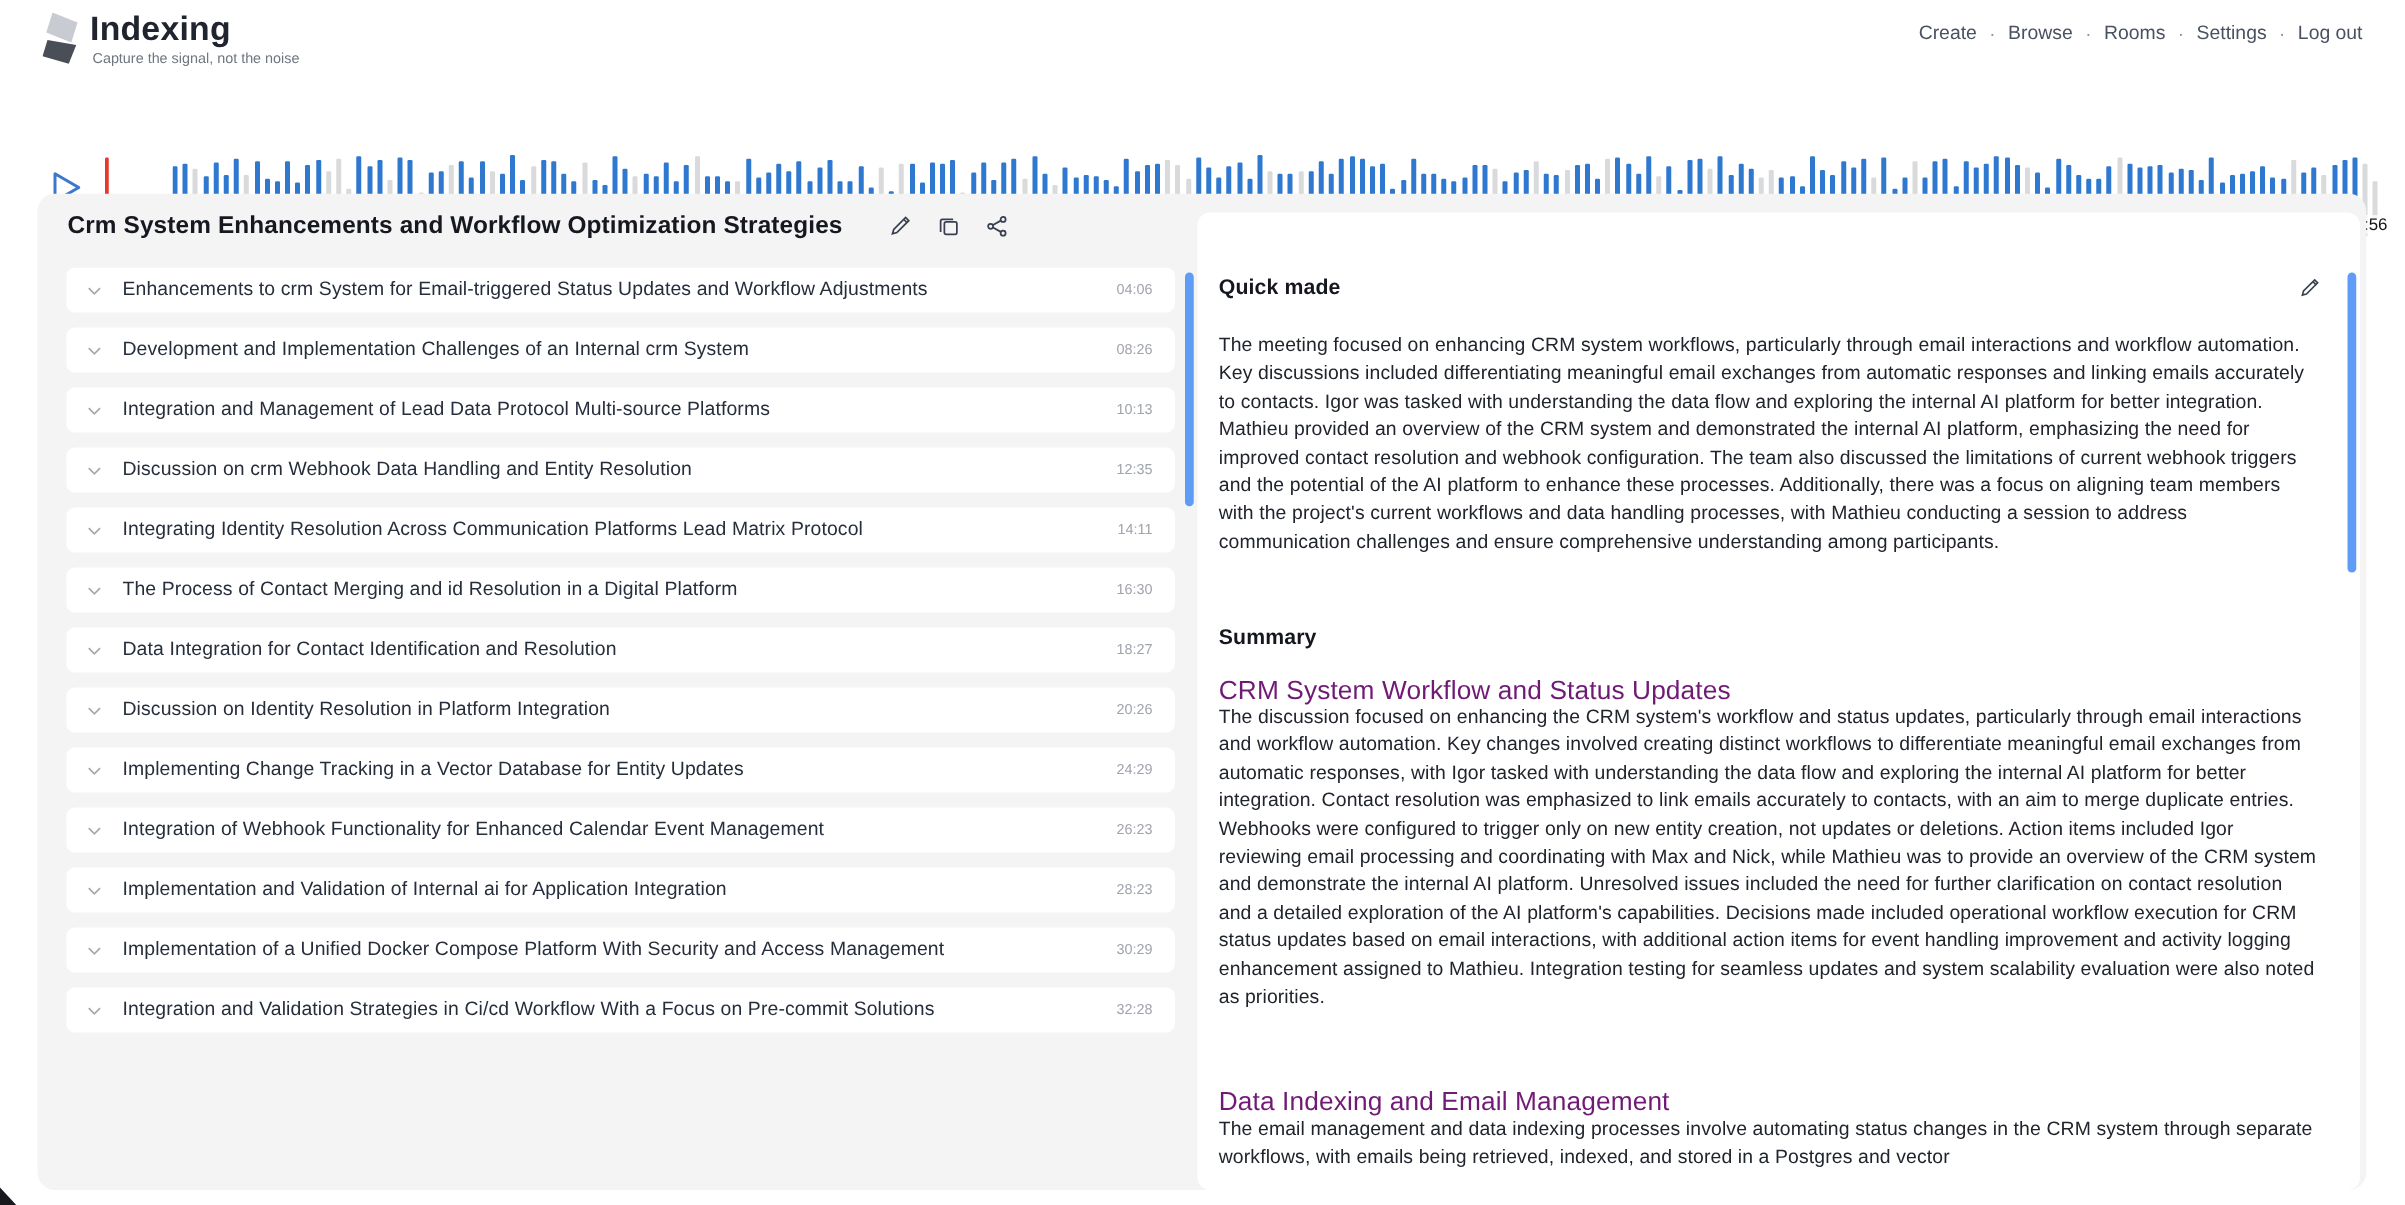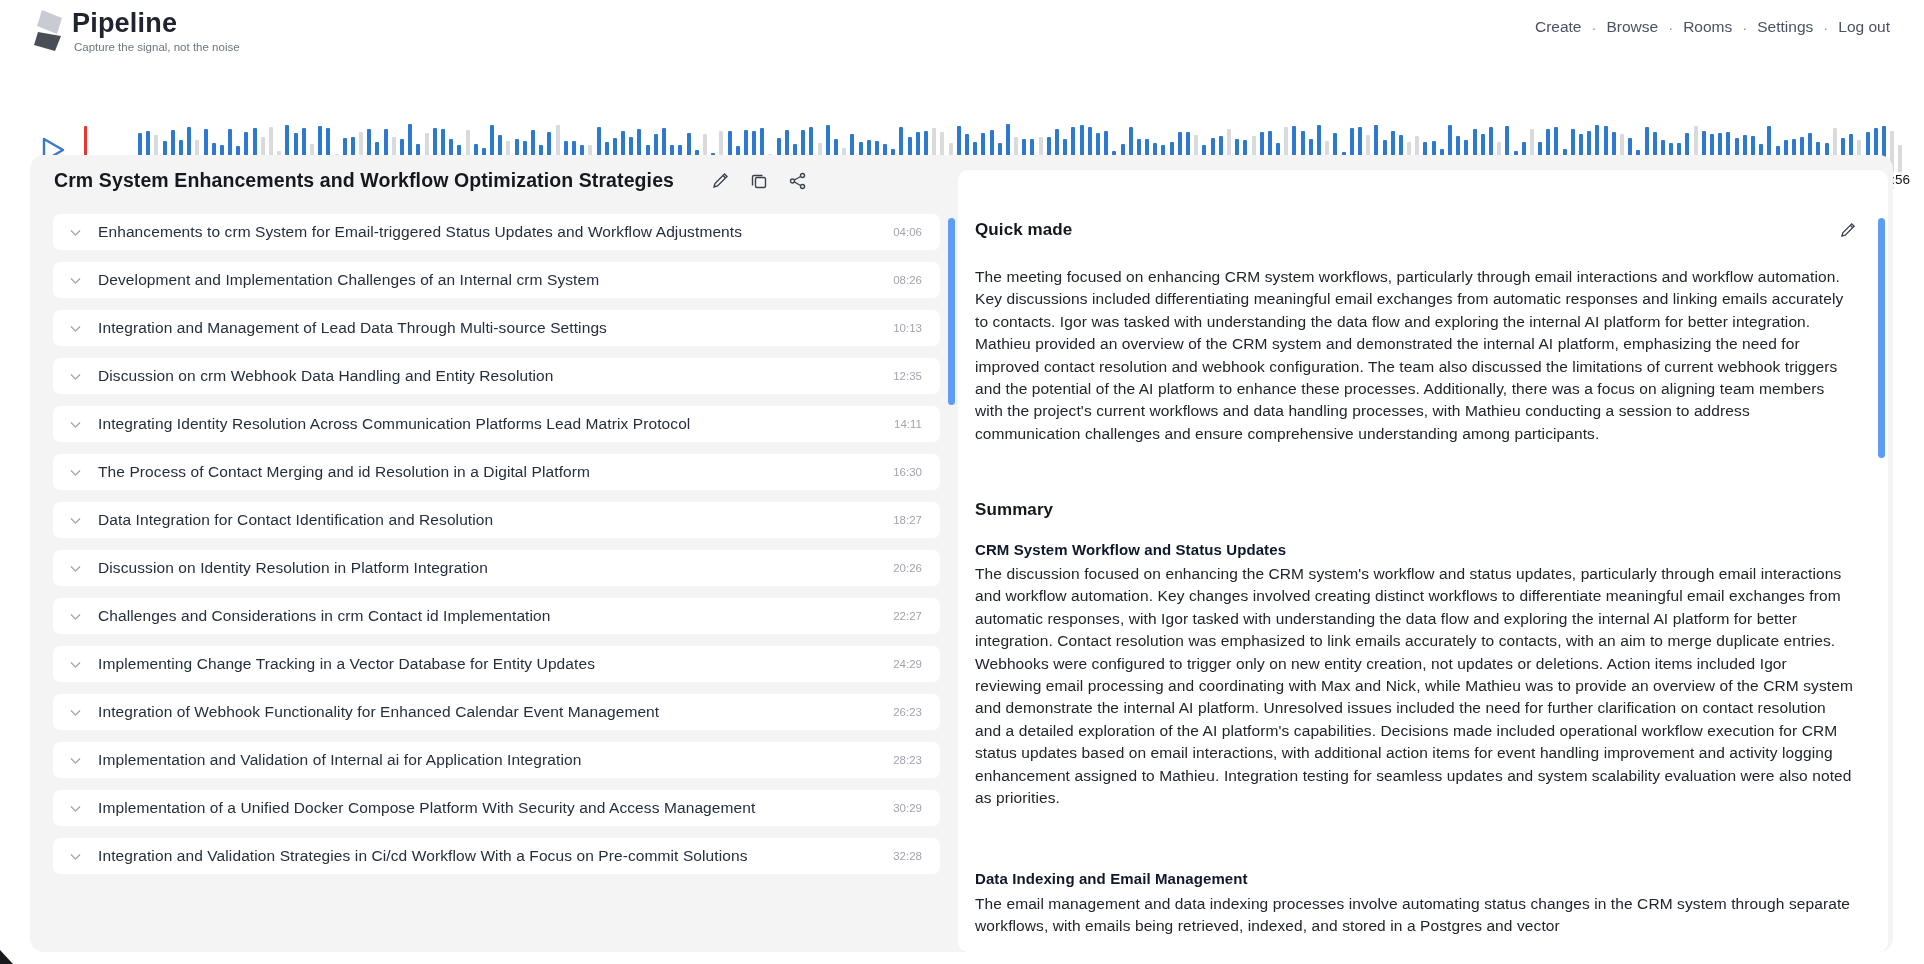--- a/index.html
+++ b/index.html
@@ -42,40 +42,40 @@
   .topic-row { flex: none; height: 36px; background: #ffffff; border-radius: 7px; display: flex; align-items: center; padding: 0 18px 0 16px; cursor: pointer; }
   .chevron { width: 13px; height: 13px; flex: none; margin-right: 16px; }
   .topic-label { flex: 1; font-size: 15.5px; color: #262e3c; letter-spacing: 0.1px; white-space: nowrap; overflow: hidden; }
   .topic-time { flex: none; font-size: 11.5px; color: #a0a4ad; text-align: center; }
   .list-scrollbar { position: absolute; left: 918px; top: 63px; width: 7px; height: 187px; background: #5e9cf6; border-radius: 4px; cursor: pointer; }
   
   .right-panel { position: absolute; left: 928px; top: 15px; width: 930px; height: 782px; background: #ffffff; border-radius: 10px; overflow: hidden; }
   .panel-scrollbar { position: absolute; right: 3px; top: 48px; width: 7px; height: 240px; background: #5e9cf6; border-radius: 4px; cursor: pointer; }
   .panel-edit { position: absolute; left: 880px; top: 50px; }
   .p-head { position: absolute; left: 17px; width: 870px; font-size: 17px; font-weight: 700; color: #14171d; letter-spacing: 0.1px; }
-  .p-subhead { position: absolute; left: 17px; width: 870px; font-size: 15px; font-weight: 700; color: #0f172a; letter-spacing: 0.1px; }
+  .p-subhead { position: absolute; left: 17px; width: 870px; font-size: 21px; font-weight: 400; color: #701a75; letter-spacing: 0.1px; }
   .p-body { position: absolute; left: 17px; width: 878px; font-size: 15.5px; line-height: 22.4px; color: #20242c; letter-spacing: 0.1px; }
   
   .artifact-top { position: absolute; left: 8px; top: 0; width: 7px; height: 10px; background: #2b2f36; }
   .artifact-bottom { position: absolute; left: 0; bottom: 0; width: 0; height: 0; border-left: 13px solid #17191d; border-top: 14px solid transparent; }
 </style>
 </head>
 <body>
 
 <div class="artifact-top"></div>
 <div class="artifact-bottom"></div>
 
 <div class="header">
   <div class="logo-wrap">
     <svg width="40" height="48" viewBox="0 0 40 48">
       <polygon points="8,4 28,12 23,28 3,20" fill="#c8ccd2"></polygon>
       <polygon points="4,26 27,30 21,45 0,39" fill="#4a4f57"></polygon>
     </svg>
   </div>
-  <div class="brand-name">Pipeline</div>
+  <div class="brand-name">Indexing</div>
   <div class="brand-tagline">Capture the signal, not the noise</div>
   <nav class="nav">
       <span class="nav-link">Create</span>
       <span class="nav-dot">·</span>
       <span class="nav-link">Browse</span>
       <span class="nav-dot">·</span>
       <span class="nav-link">Rooms</span>
       <span class="nav-dot">·</span>
       <span class="nav-link">Settings</span>
       <span class="nav-dot">·</span>
@@ -361,21 +361,21 @@
       <svg class="chevron" viewBox="0 0 13 13" fill="none">
         <polyline points="2,4.5 6.5,9 11,4.5" stroke="#a3a7b0" stroke-width="1.3"></polyline>
       </svg>
       <span class="topic-label">Development and Implementation Challenges of an Internal crm System</span>
       <span class="topic-time">08:26</span>
     </div>
       <div class="topic-row">
       <svg class="chevron" viewBox="0 0 13 13" fill="none">
         <polyline points="2,4.5 6.5,9 11,4.5" stroke="#a3a7b0" stroke-width="1.3"></polyline>
       </svg>
-      <span class="topic-label">Integration and Management of Lead Data Through Multi-source Settings</span>
+      <span class="topic-label">Integration and Management of Lead Data Protocol Multi-source Platforms</span>
       <span class="topic-time">10:13</span>
     </div>
       <div class="topic-row">
       <svg class="chevron" viewBox="0 0 13 13" fill="none">
         <polyline points="2,4.5 6.5,9 11,4.5" stroke="#a3a7b0" stroke-width="1.3"></polyline>
       </svg>
       <span class="topic-label">Discussion on crm Webhook Data Handling and Entity Resolution</span>
       <span class="topic-time">12:35</span>
     </div>
       <div class="topic-row">
@@ -398,27 +398,20 @@
       </svg>
       <span class="topic-label">Data Integration for Contact Identification and Resolution</span>
       <span class="topic-time">18:27</span>
     </div>
       <div class="topic-row">
       <svg class="chevron" viewBox="0 0 13 13" fill="none">
         <polyline points="2,4.5 6.5,9 11,4.5" stroke="#a3a7b0" stroke-width="1.3"></polyline>
       </svg>
       <span class="topic-label">Discussion on Identity Resolution in Platform Integration</span>
       <span class="topic-time">20:26</span>
-    </div>
-      <div class="topic-row">
-      <svg class="chevron" viewBox="0 0 13 13" fill="none">
-        <polyline points="2,4.5 6.5,9 11,4.5" stroke="#a3a7b0" stroke-width="1.3"></polyline>
-      </svg>
-      <span class="topic-label">Challenges and Considerations in crm Contact id Implementation</span>
-      <span class="topic-time">22:27</span>
     </div>
       <div class="topic-row">
       <svg class="chevron" viewBox="0 0 13 13" fill="none">
         <polyline points="2,4.5 6.5,9 11,4.5" stroke="#a3a7b0" stroke-width="1.3"></polyline>
       </svg>
       <span class="topic-label">Implementing Change Tracking in a Vector Database for Entity Updates</span>
       <span class="topic-time">24:29</span>
     </div>
       <div class="topic-row">
       <svg class="chevron" viewBox="0 0 13 13" fill="none">

